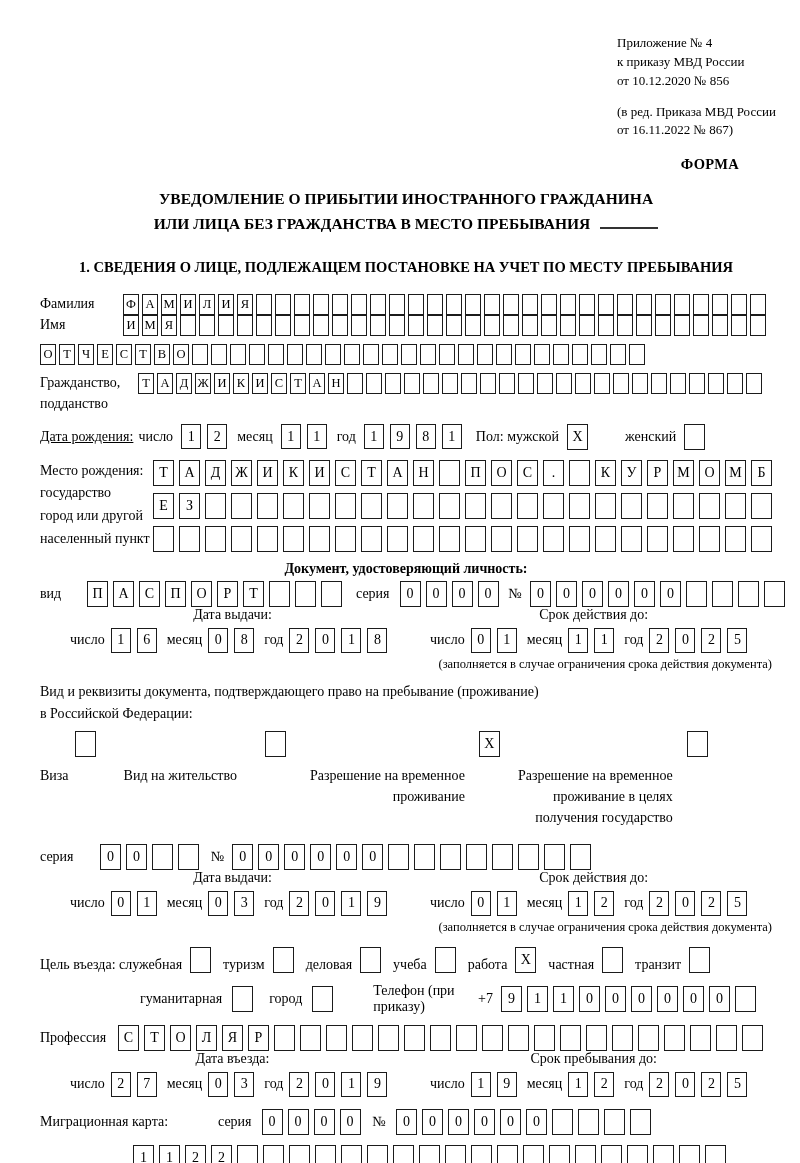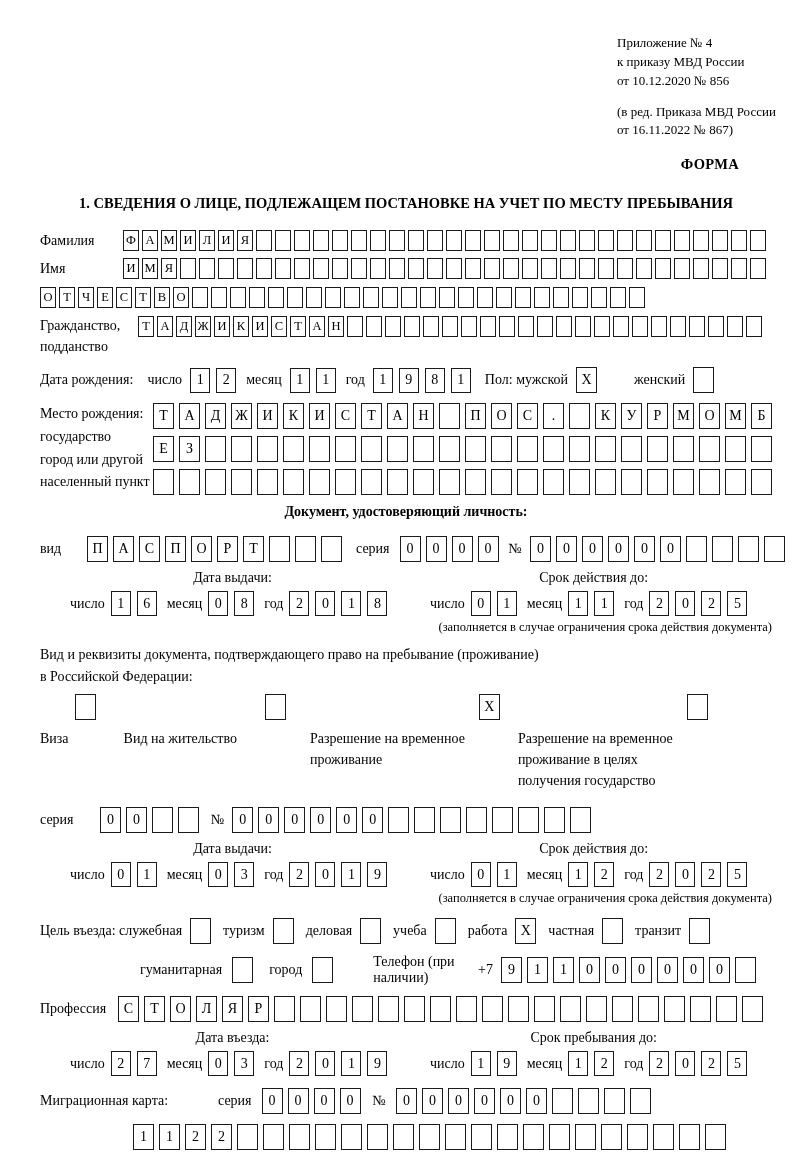--- a/index.html
+++ b/index.html
@@ -32,63 +32,63 @@
   .cells.w .cell { width:21px; height:26px; font-size:14px; }
   .cells.d { gap:6px; }
   .cells.d .cell { width:20px; height:25px; font-size:14px; }
   .cells.cb .cell { width:21px; height:26px; font-size:14px; }
 
   .frow { display:flex; align-items:center; }
   .flabel { flex:none; }
 
   .row-surname { margin-top:18px; }
   .row-surname .flabel, .row-firstname .flabel { width:83px; }
-  .row-firstname { margin-top:7px; }
+  .row-firstname { }
 
   .row-2line { display:flex; align-items:flex-start; margin-top:7px; }
   .row-2line .flabel { line-height:1.5; }
   .row-patronymic .flabel { width:115px; }
   .row-citizenship .flabel { width:98px; }
   .row-2line .cells { margin-top:1px; }
 
   .row-birth { margin-top:10px; }
   .row-birth .lbl { margin-right:8px; }
   .row-birth .cells { margin-right:10px; }
 
   .row-bplace { display:flex; align-items:flex-start; margin-top:10px; }
   .row-bplace .flabel { width:113px; line-height:1.62; }
   .bplace-rows .cells { margin-bottom:7px; }
 
   .doc-heading { text-align:center; font-weight:bold; font-size:14px; margin-top:2px; }
 
-  .row-vid { margin-top:16px; }
+  .row-vid { margin-top:4px; }
   .row-vid .flabel { width:47px; }
 
-  .dates-pair { display:flex; margin-top:8px; }
+  .dates-pair { display:flex; margin-top:0; }
   .dg-left { margin-left:30px; width:325px; }
   .dg-right { margin-left:35px; }
   .dg-head { text-align:center; margin-bottom:5px; }
   .dg-fields { display:flex; align-items:center; }
   .dg-fields .lbl { margin-right:6px; }
   .dg-fields .cells { margin-right:10px; }
   .dates-caption { text-align:right; font-size:12.5px; margin-top:4px; }
 
   .res-line1 { margin-top:12px; }
   .res-line2 { margin-top:6px; }
 
   .row-permits { display:flex; align-items:flex-start; margin-top:8px; }
   .permit-item { display:flex; align-items:flex-start; }
   .permit-item .plabel { line-height:1.5;margin-top:35px; }
-  .permit-item .plabel.center { text-align:left;font-family:Liberation Serif, serif; }
+  .permit-item .plabel.center { text-align:right;font-family:Liberation Serif, serif; }
   .permit-item .cells { margin-left:14px; margin-top:1px; }
 
   .row-series2 { margin-top:16px; }
   .row-series2 .flabel { width:60px; }
 
-  .row-purpose { margin-top:12px; }
+  .row-purpose { margin-top:12px;align-items:flex-end; }
   .row-purpose .lbl { margin-right:8px; }
   .row-purpose .cells { margin-right:12px; }
   .row-purpose2 { margin-top:10px; margin-left:100px; }
   .row-purpose2 .lbl { margin-right:10px; }
   .row-purpose2 .cells { margin-right:16px; }
   .phone-lbl { margin-left:24px; margin-right:22px; }
   .phone-prefix { margin-right:8px; }
 
   .row-prof { margin-top:10px; }
   .row-prof .flabel { width:78px; }
@@ -110,20 +110,24 @@
   <div class="note">
     <div class="l">Приложение № 4</div>
     <div class="l">к приказу МВД России</div>
     <div class="l">от 10.12.2020 № 856</div>
     <div class="l" style="margin-top:12px;">(в ред. Приказа МВД России</div>
     <div class="l">от 16.11.2022 № 867)</div>
   </div>
 
   <div class="form-word">ФОРМА</div>
 
+  <div class="title">
+    <div>УВЕДОМЛЕНИЕ О ПРИБЫТИИ ИНОСТРАННОГО ГРАЖДАНИНА</div>
+    <div><span>ИЛИ ЛИЦА БЕЗ ГРАЖДАНСТВА В МЕСТО ПРЕБЫВАНИЯ</span><span class="blank-line"></span></div>
+  </div>
 
   <div class="section-h">1. СВЕДЕНИЯ О ЛИЦЕ, ПОДЛЕЖАЩЕМ ПОСТАНОВКЕ НА УЧЕТ ПО МЕСТУ ПРЕБЫВАНИЯ</div>
 
   <div class="frow row-surname">
     <span class="flabel">Фамилия</span>
     <span class="cells">
         <span class="cell">Ф</span>
         <span class="cell">А</span>
         <span class="cell">М</span>
         <span class="cell">И</span>
@@ -273,21 +277,21 @@
         <span class="cell"></span>
         <span class="cell"></span>
         <span class="cell"></span>
         <span class="cell"></span>
         <span class="cell"></span>
         <span class="cell"></span>
       </span>
   </div>
 
   <div class="frow row-birth">
-    <span class="lbl" style="margin-right:14px;">Дата рождения:</span>
+    <span class="lbl" style="margin-right:5px;text-decoration:underline;">Дата рождения:</span>
     <span class="lbl">число</span>
     <span class="cells d">
         <span class="cell">1</span>
         <span class="cell">2</span>
       </span>
     <span class="lbl">месяц</span>
     <span class="cells d">
         <span class="cell">1</span>
         <span class="cell">1</span>
       </span>
@@ -628,21 +632,21 @@
 
   <div class="frow row-purpose2">
     <span class="lbl">гуманитарная</span>
     <span class="cells cb">
         <span class="cell"></span>
       </span>
     <span class="lbl">город</span>
     <span class="cells cb">
         <span class="cell"></span>
       </span>
-    <span class="phone-lbl">Телефон (при наличии)</span>
+    <span class="phone-lbl">Телефон (при приказу)</span>
     <span class="phone-prefix">+7</span>
     <span class="cells w">
         <span class="cell">9</span>
         <span class="cell">1</span>
         <span class="cell">1</span>
         <span class="cell">0</span>
         <span class="cell">0</span>
         <span class="cell">0</span>
         <span class="cell">0</span>
         <span class="cell">0</span>

